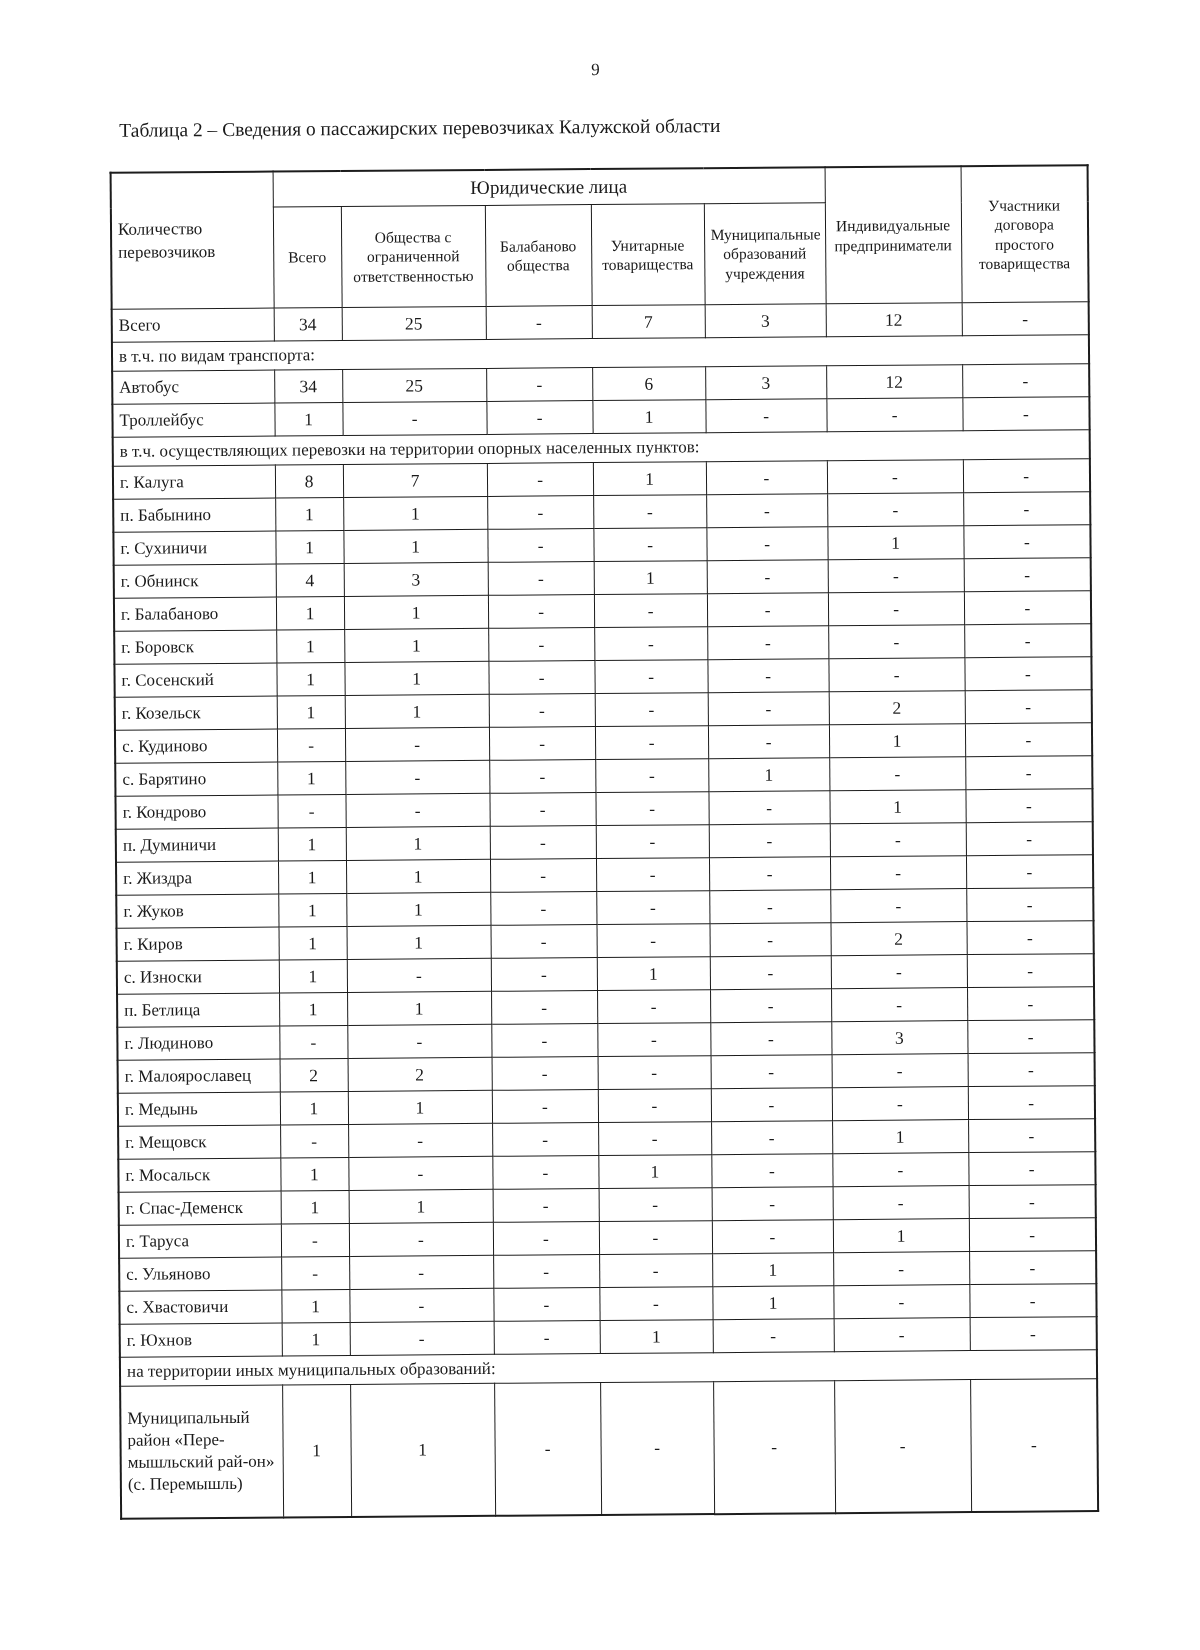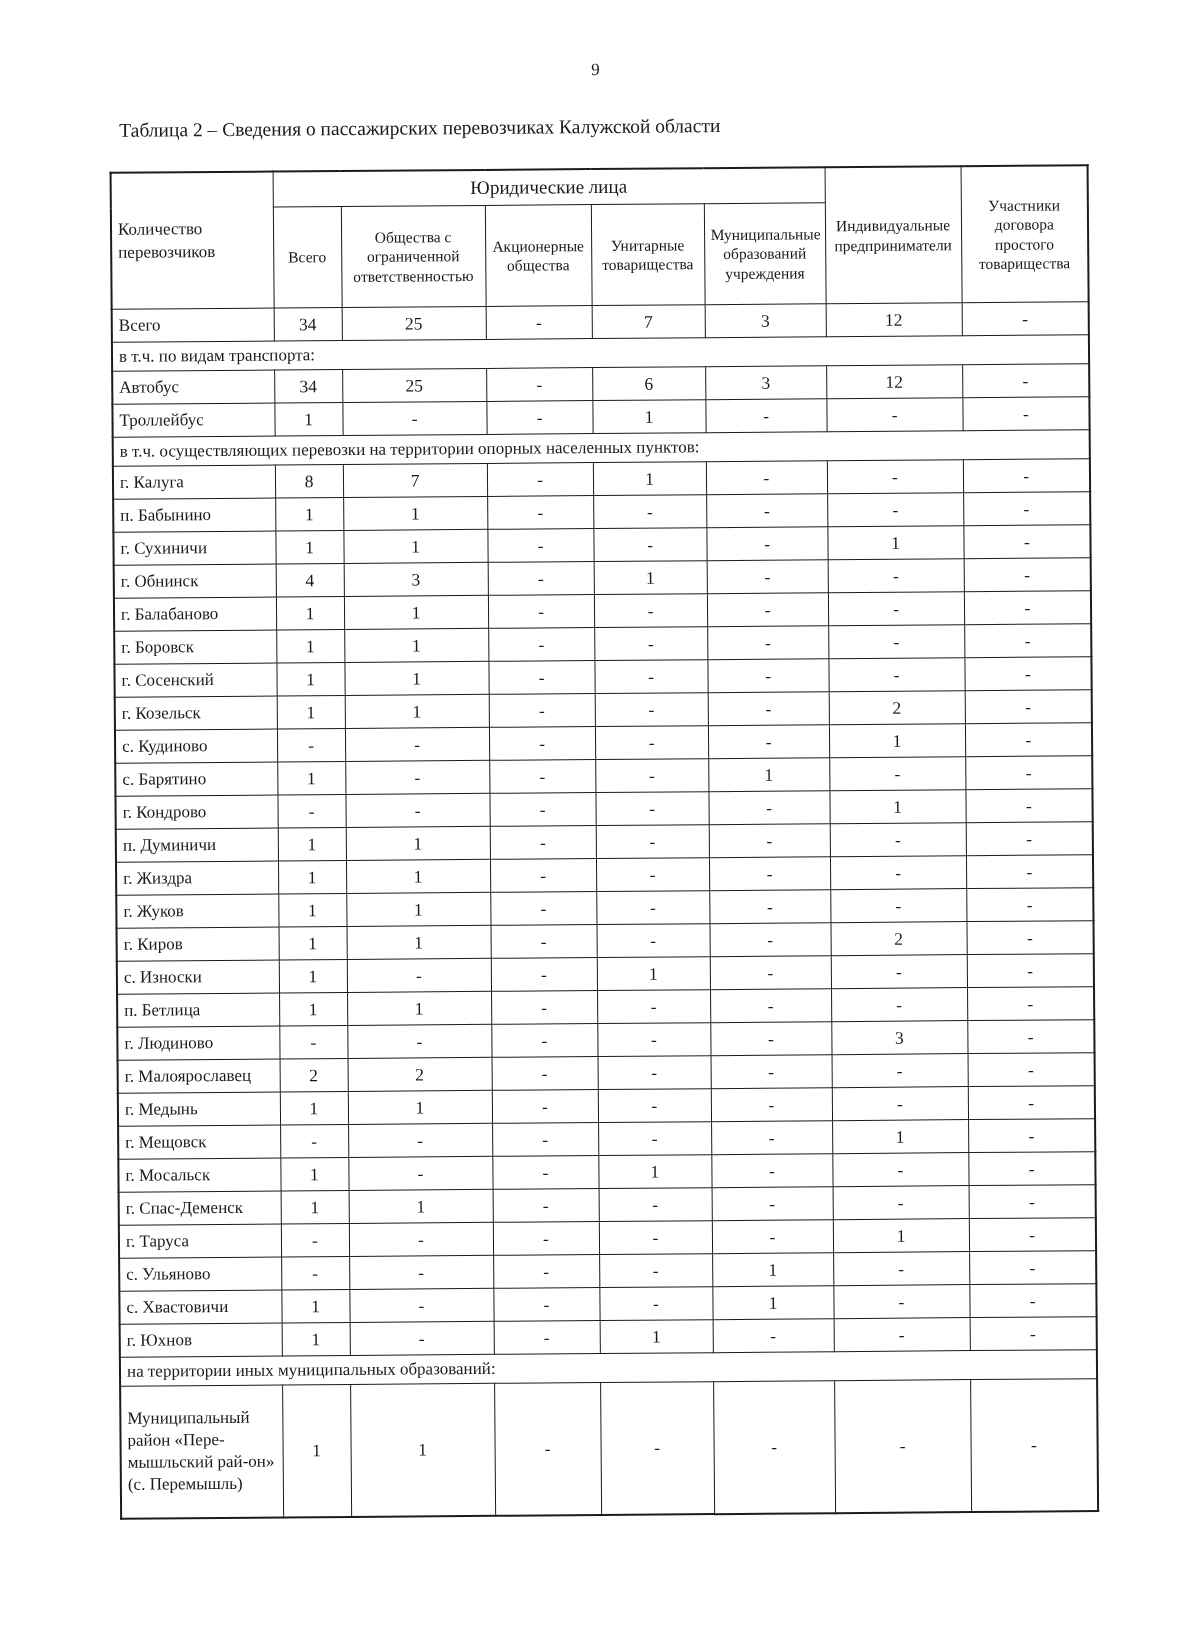--- a/index.html
+++ b/index.html
@@ -109,21 +109,21 @@
       <thead>
         <tr>
           <th class="first-head" rowspan="2">Количество перевозчиков</th>
           <th class="group-head" colspan="5">Юридические лица</th>
           <th class="tall-head" rowspan="2">Индивидуальные предприниматели</th>
           <th class="tall-head" rowspan="2">Участники договора простого товарищества</th>
         </tr>
         <tr>
           <th class="sub-head">Всего</th>
           <th class="sub-head">Общества с ограниченной ответственностью</th>
-          <th class="sub-head">Акционерные общества</th>
+          <th class="sub-head">Балабаново общества</th>
           <th class="sub-head">Унитарные товарищества</th>
           <th class="sub-head">Муниципальные образований учреждения</th>
         </tr>
       </thead>
       <tbody>
           <tr class="datarow">
             <td class="rowlabel">Всего</td>
             <td class="val">34</td>
             <td class="val">25</td>
             <td class="val">-</td>

